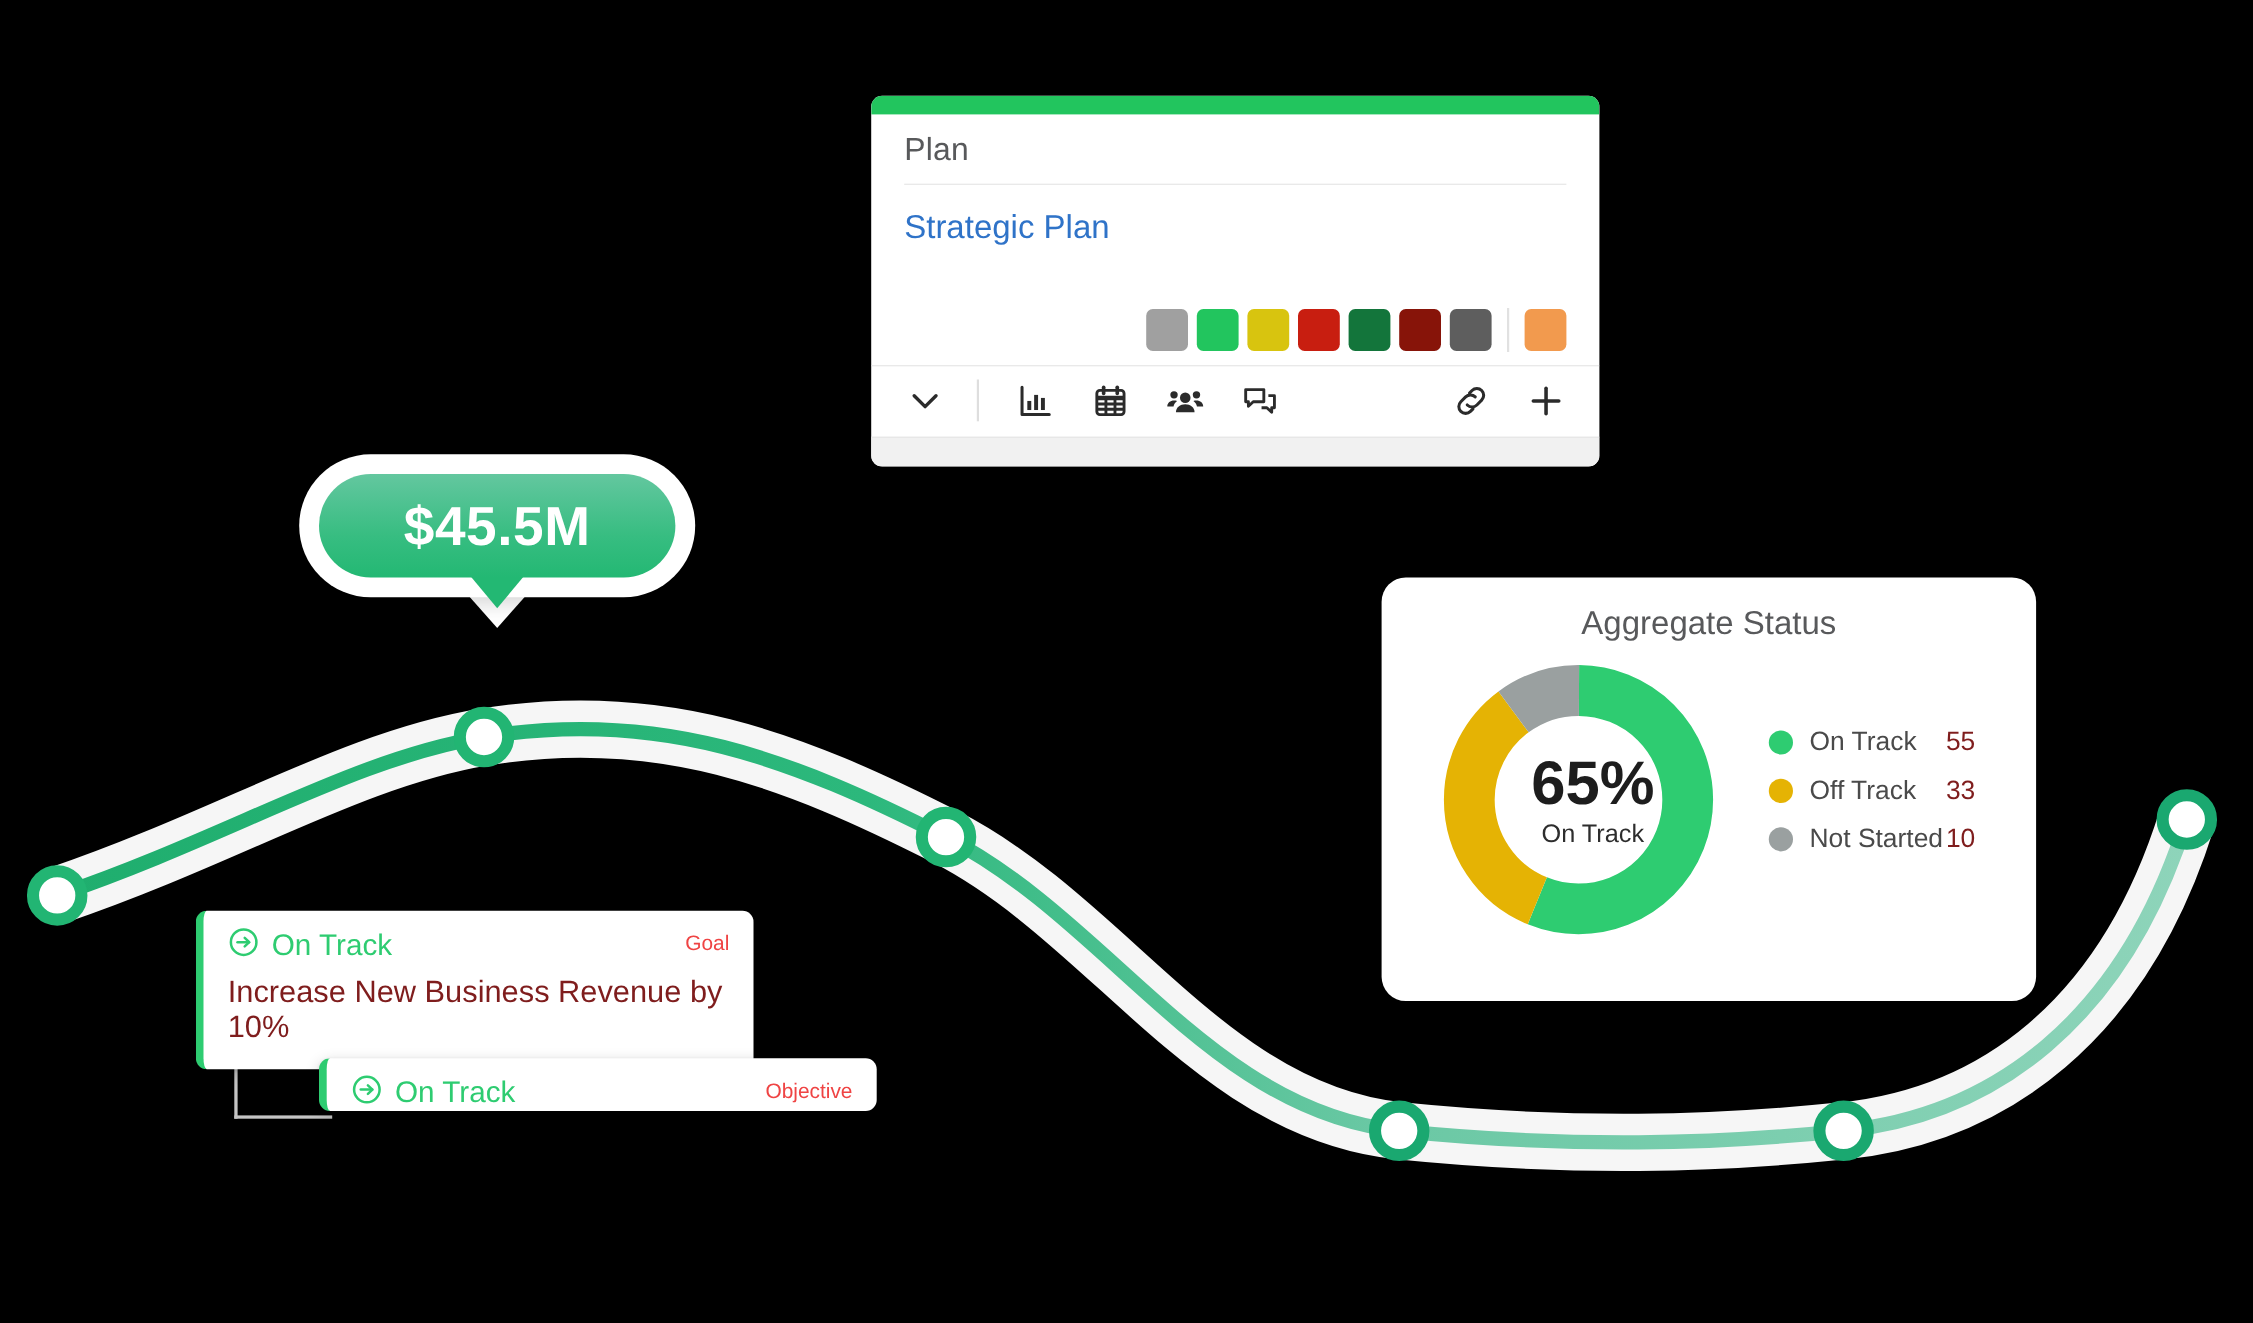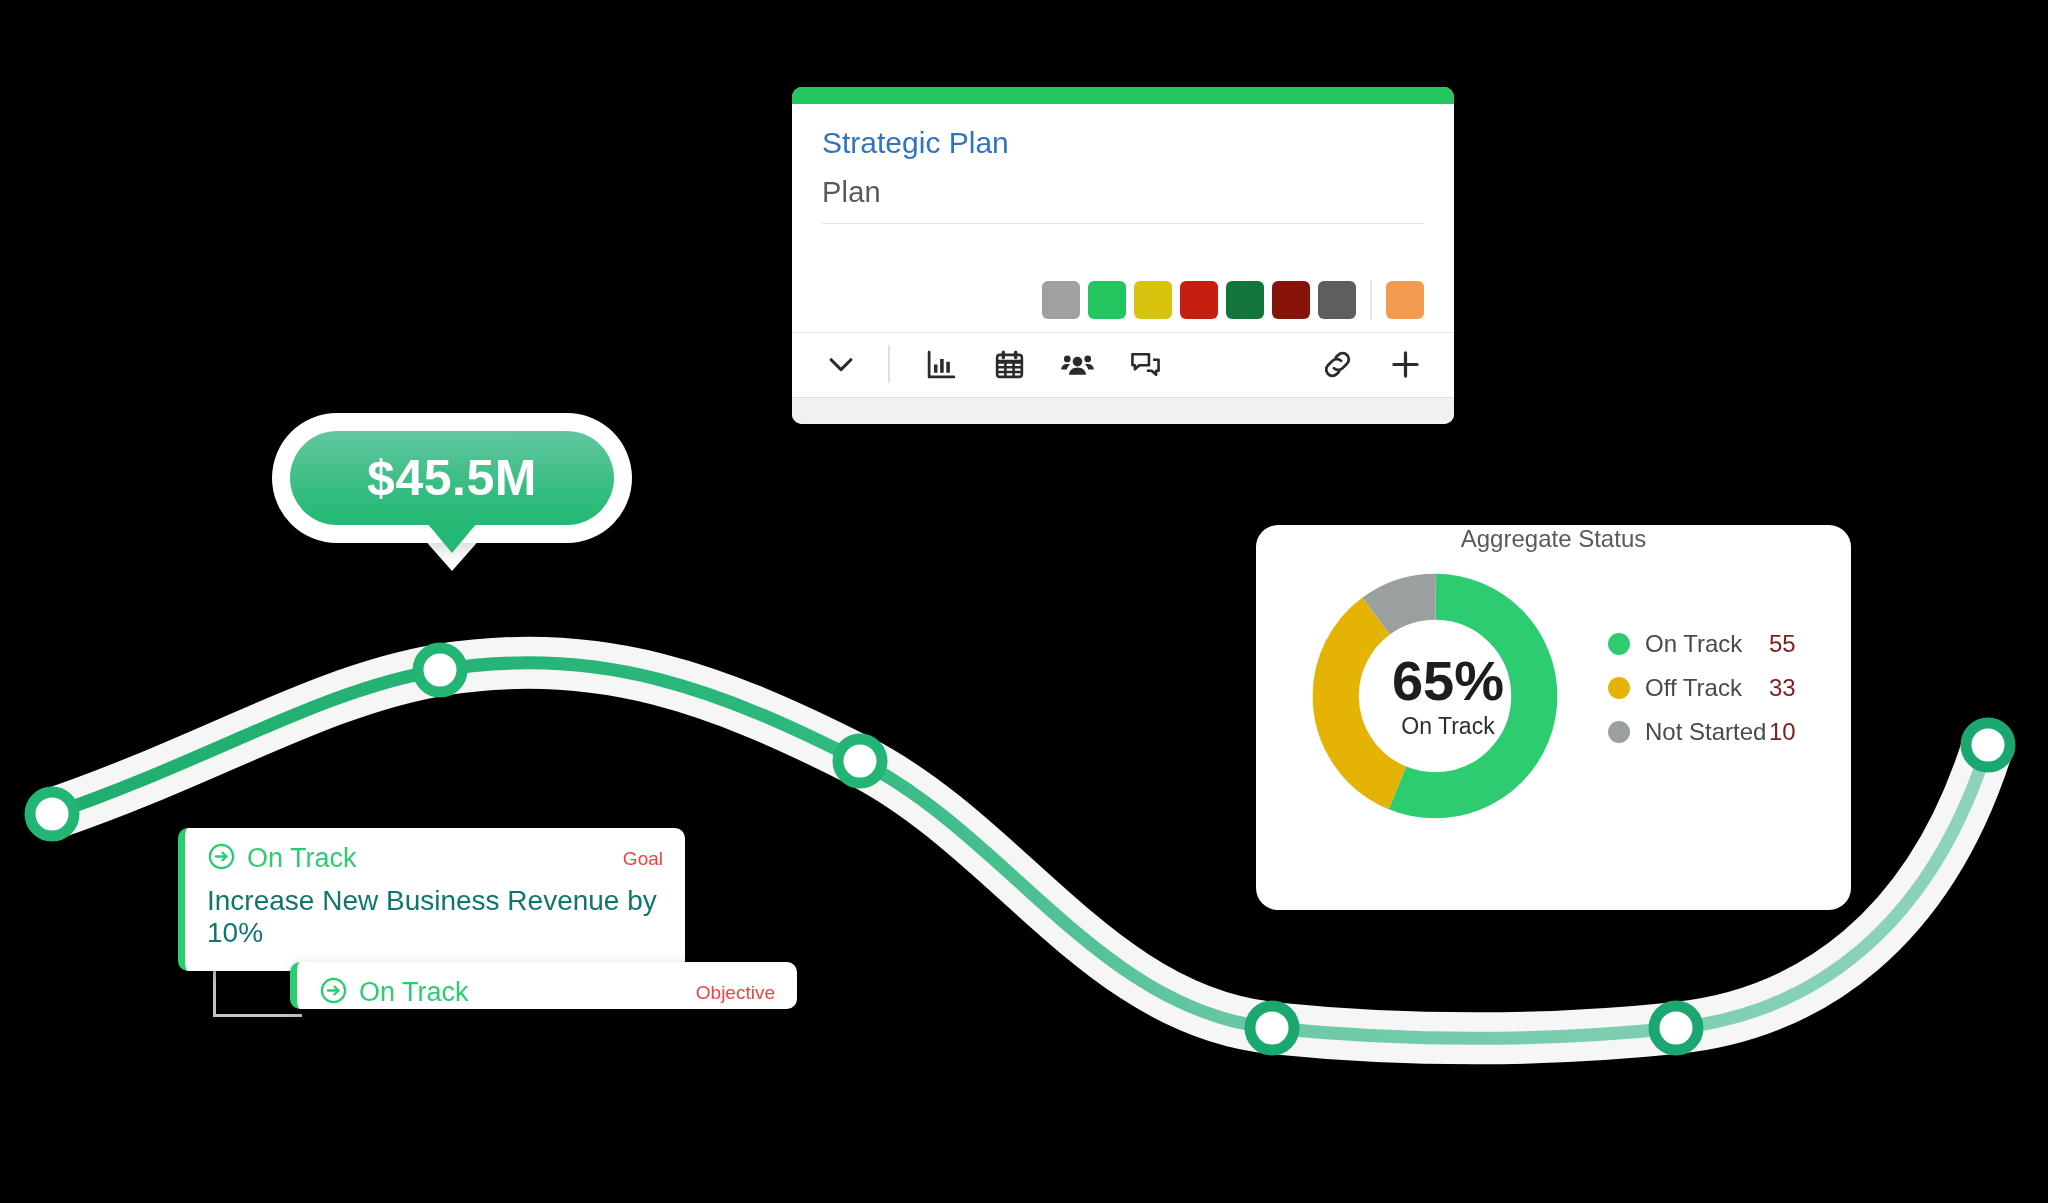--- a/index.html
+++ b/index.html
@@ -182,21 +182,21 @@
   .status-text {
     color: #2ecc71;
     font-size: 27px;
   }
   .status-type {
     color: #ef4444;
     font-size: 19px;
   }
   .status-title {
     font-size: 28px;
-    color: #0f766e;
+    color: #7f1d1d;
     padding: 10px 22px 22px 22px;
   }
   #card-connector {
     position: absolute;
     left: 213px;
     top: 952px;
     width: 86px;
     height: 62px;
     border-left: 3px solid #c4c4c4;
     border-bottom: 3px solid #c4c4c4;
@@ -208,22 +208,23 @@
     left: 1256px;
     top: 525px;
     width: 595px;
     height: 385px;
     background: #ffffff;
     border-radius: 22px;
     box-shadow: 0 6px 20px rgba(0,0,0,0.16), 0 1px 4px rgba(0,0,0,0.10);
   }
   #aggregate-title {
     text-align: center;
-    font-size: 24px;
+    font-size: 30px;
     color: #58595b;
+    padding-top: 25px;
   }
   #aggregate-body {
     display: flex;
     align-items: center;
     padding: 12px 0 0 0;
   }
   #donut-wrap {
     position: relative;
     width: 262px;
     height: 262px;
@@ -325,22 +326,22 @@
       <circle cx="1676" cy="1028" r="22" fill="#ffffff" stroke="#1aa870" stroke-width="11"></circle>
     </g>
     <g>
       <circle cx="1988" cy="745" r="22" fill="#ffffff" stroke="#1aa870" stroke-width="11"></circle>
     </g>
   </svg>
 
   <div id="plan-card">
     <div id="plan-accent"></div>
     <div class="plan-body">
+      <div id="plan-label">Plan</div>
       <div id="plan-link">Strategic Plan</div>
-      <div id="plan-label">Plan</div>
     </div>
 
     <div id="swatch-row">
       <div class="swatch" style="background:#a0a0a0"></div>
       <div class="swatch" style="background:#22c55e"></div>
       <div class="swatch" style="background:#d8c40f"></div>
       <div class="swatch" style="background:#c81e10"></div>
       <div class="swatch" style="background:#13753b"></div>
       <div class="swatch" style="background:#871409"></div>
       <div class="swatch" style="background:#5e5e5e"></div>

